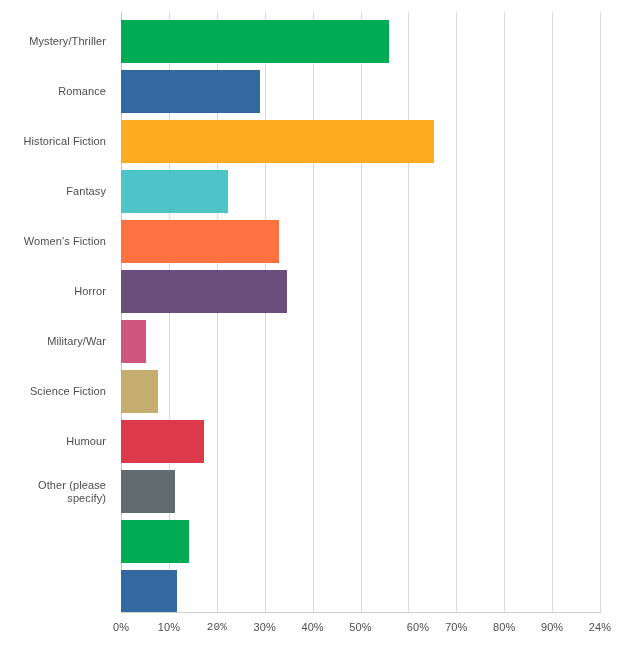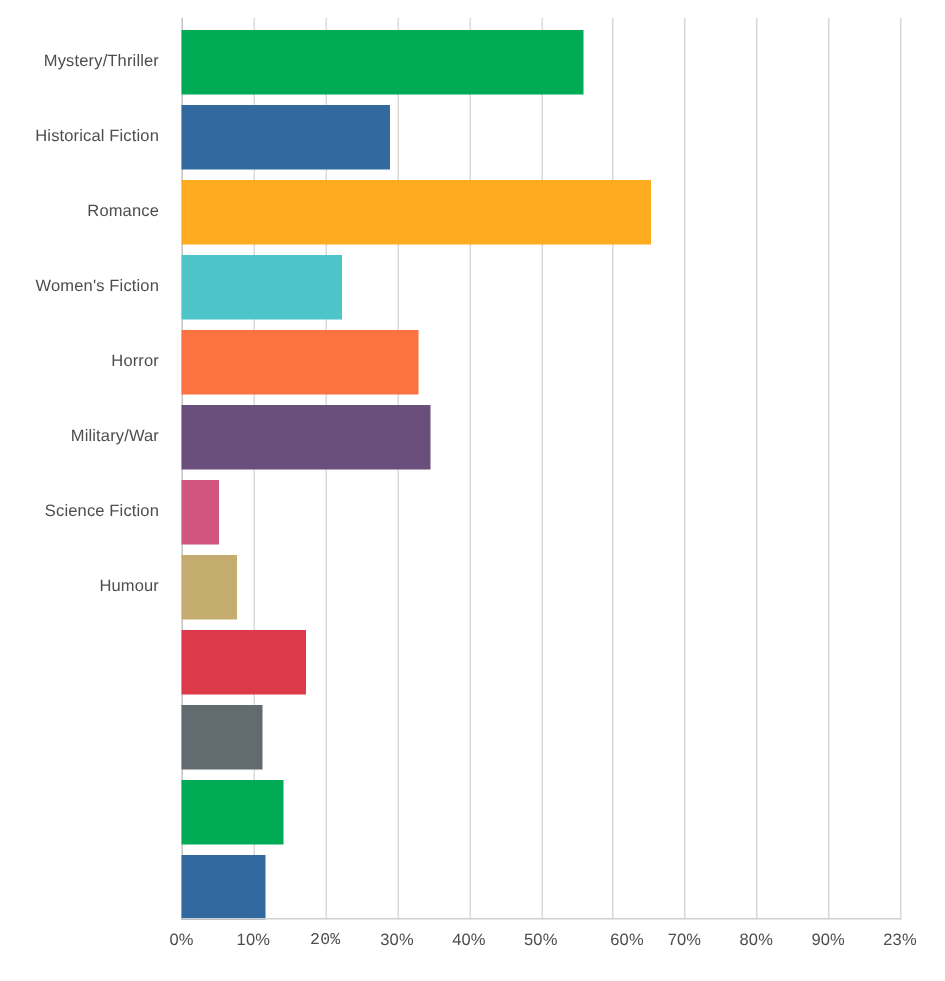--- a/index.html
+++ b/index.html
@@ -113,27 +113,29 @@
     letter-spacing: 0.1px;
   }
 </style>
 </head>
 <body>
 
 <div id="chart-root">
 
   <div class="labels-col">
       <div class="cat-label">Mystery/Thriller</div>
+      <div class="cat-label">Romance</div>
       <div class="cat-label">Historical Fiction</div>
-      <div class="cat-label">Romance</div>
+      <div class="cat-label">Fantasy</div>
       <div class="cat-label">Women's Fiction</div>
       <div class="cat-label">Horror</div>
       <div class="cat-label">Military/War</div>
       <div class="cat-label">Science Fiction</div>
       <div class="cat-label">Humour</div>
+      <div class="cat-label">Other (please specify)</div>
     </div>
 
   <div class="plot">
     <div class="gridlines">
         <div class="gridline axis-start" style="left: 0px;"></div>
         <div class="gridline" style="left: 47.9px;"></div>
         <div class="gridline" style="left: 95.8px;"></div>
         <div class="gridline" style="left: 143.7px;"></div>
         <div class="gridline" style="left: 191.6px;"></div>
         <div class="gridline" style="left: 239.5px;"></div>
@@ -189,16 +191,16 @@
       <div class="xtick" style="left: 121px;">0%</div>
       <div class="xtick" style="left: 168.9px;">10%</div>
       <div class="xtick" style="left: 216.8px; font-family: Liberation Mono, monospace;">20%</div>
       <div class="xtick" style="left: 264.7px;">30%</div>
       <div class="xtick" style="left: 312.6px; text-align: center;">40%</div>
       <div class="xtick" style="left: 360.5px;">50%</div>
       <div class="xtick" style="left: 418px; text-align: center;">60%</div>
       <div class="xtick" style="left: 456.3px;">70%</div>
       <div class="xtick" style="left: 504.2px;">80%</div>
       <div class="xtick" style="left: 552.1px;">90%</div>
-      <div class="xtick" style="left: 600px;">23%</div>
+      <div class="xtick" style="left: 600px;">24%</div>
     </div>
 
 </div>
 
 </body></html>

